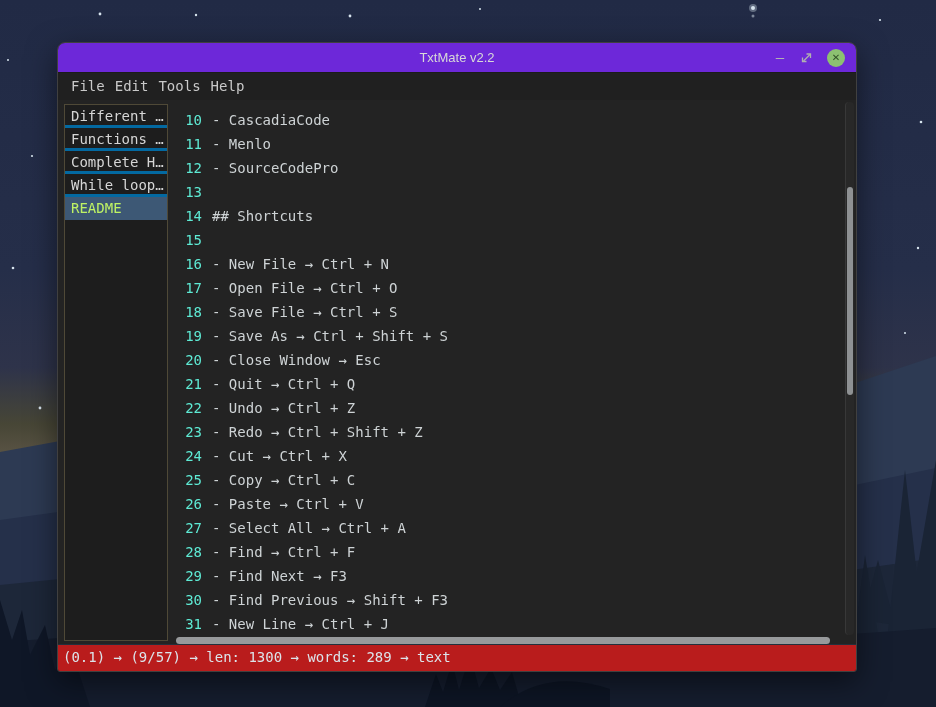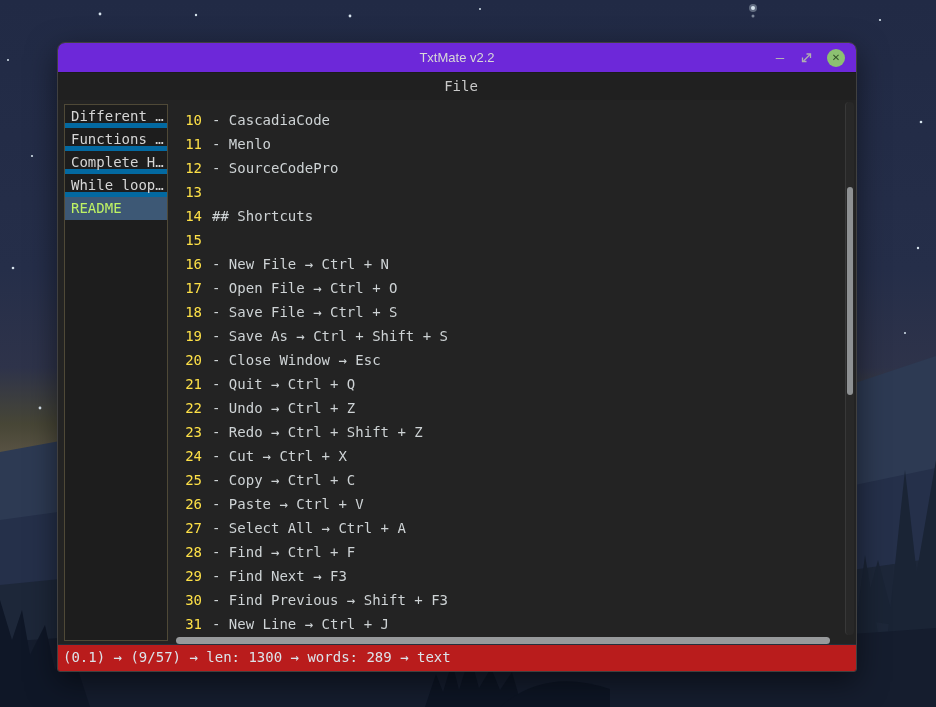--- a/index.html
+++ b/index.html
@@ -16,37 +16,37 @@
     border-bottom:1px solid #1b1b1b;}
   .title{position:absolute;left:0;right:0;top:0;line-height:29px;text-align:center;
     font-family:"Liberation Sans","DejaVu Sans",sans-serif;font-size:13px;color:#d8d8d8;}
   .controls{position:absolute;right:11px;top:0;height:29px;display:flex;align-items:center;gap:15px;}
   .ctrl-min{color:#b4b4b4;font-size:14px;line-height:29px;width:12px;text-align:center;cursor:default;}
   .ctrl-max{width:11px;height:11px;display:flex;align-items:center;}
   .ctrl-close{width:18px;height:18px;border-radius:50%;background:#8cc171;color:#2f4f26;
     font-size:10px;font-weight:bold;display:flex;align-items:center;justify-content:center;
     font-family:"DejaVu Sans",sans-serif;}
 
-  .menubar{height:27px;background:#202020;display:flex;align-items:center;padding-left:8px;flex-direction:column;}
+  .menubar{height:27px;background:#202020;display:flex;align-items:center;padding-left:8px;}
   .menu-item{font-size:14px;color:#c9c9c9;padding:0 5px;line-height:27px;}
 
   .content{position:absolute;top:57px;bottom:26px;left:0;right:0;background:#232323;}
 
   
   .sidebar{position:absolute;left:6px;top:4px;bottom:4px;width:104px;box-sizing:border-box;
     background:#1d1d1d;border:1px solid #4f4937;overflow:hidden;}
   .sb-item{height:23px;box-sizing:border-box;line-height:22px;font-size:14px;color:#d6d6d6;
-    padding-left:6px;border-bottom:5px solid #0369a1;white-space:nowrap;cursor:default;}
+    padding-left:6px;border-bottom:3px solid #0369a1;white-space:nowrap;cursor:default;}
   .sb-item.selected{background:#3d5875;color:#bef264;border-bottom-color:#3d5875;}
 
   
   .editor{position:absolute;left:112px;right:0;top:0;bottom:0;overflow:hidden;background:#232323;}
   .lines{position:absolute;left:0;top:8px;right:12px;}
   .line{height:24px;line-height:24px;font-size:14px;white-space:nowrap;}
-  .ln{display:inline-block;width:18px;margin-left:14px;margin-right:10px;color:#fde047;text-align:right;}
+  .ln{display:inline-block;width:18px;margin-left:14px;margin-right:10px;color:#5eead4;text-align:right;}
   .lt{color:#ced3d5;}
 
   .vtrack{position:absolute;right:2px;top:2px;bottom:10px;width:8px;background:#282828;
     border-radius:4px;border-left:1px solid #383838;}
   .vthumb{position:absolute;left:1px;width:6px;top:85px;height:208px;background:#8e9193;border-radius:3px;}
   .hscroll{position:absolute;left:6px;right:26px;top:537px;height:7px;background:#97999b;border-radius:4px;}
 
   .statusbar{position:absolute;left:0;right:0;bottom:0;height:26px;background:#b91c1c;
     border-radius:0 0 2px 2px;border-top:1px solid #22303c;}
   .status-text{display:block;padding-left:5px;line-height:25px;font-size:14px;color:#dce4ea;white-space:nowrap;}

